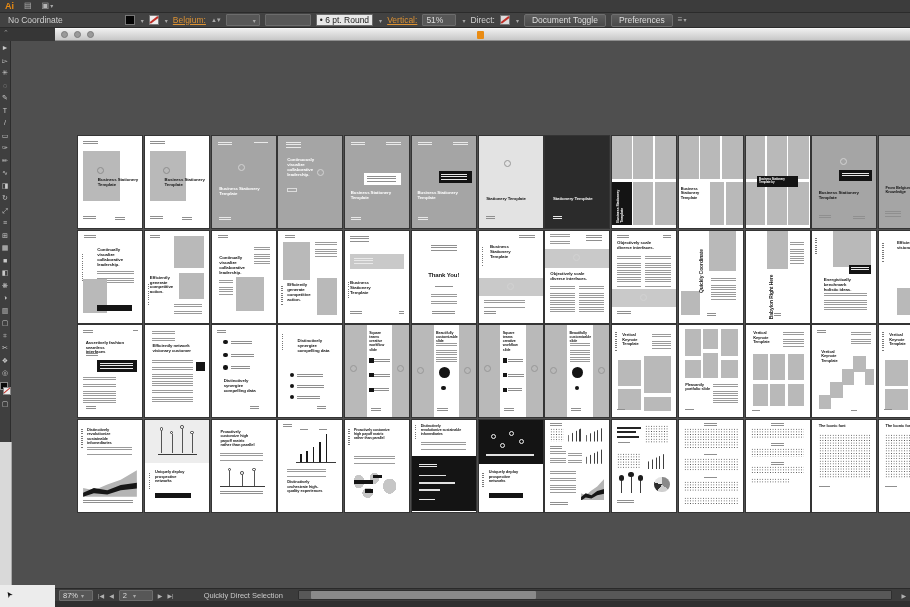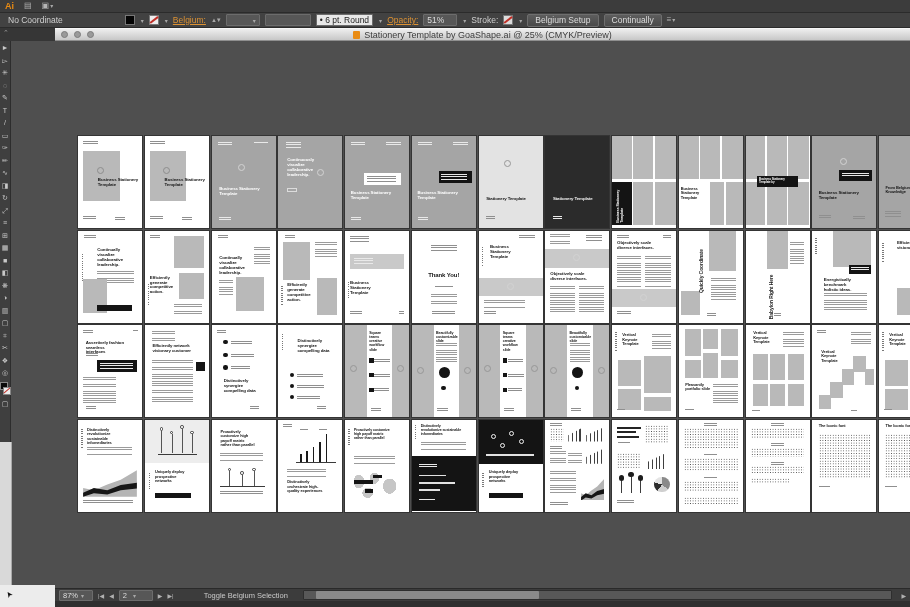--- a/index.html
+++ b/index.html
@@ -106,39 +106,39 @@
   <span class="amber">Belgium:</span>
   <span class="stepper">▲▼</span>
   <span class="fld">
       <span class="caret" style="margin-left:auto">▾</span>
     </span>
   <span class="fld wide"></span>
   <span class="fld lite">
       <span>• 6 pt. Round</span>
     </span>
     <span class="caret">▾</span>
-  <span class="amber">Opacity:</span>
+  <span class="amber">Vertical:</span>
   <span class="fld">
       <span>51%</span>
     </span>
     <span class="caret">▾</span>
-  <span>Stroke:</span>
+  <span>Direct:</span>
   <span class="swatch sw-stroke" style="background:#dcdcdc"></span>
     <span class="caret">▾</span>
-  <span class="btn">Belgium Setup</span>
-  <span class="btn">Continually</span>
+  <span class="btn">Document Toggle</span>
+  <span class="btn">Preferences</span>
   <span class="appbar-ic"><span>≡</span><span class="caret">▾</span></span>
 </div>
 
 <div id="dock-notch"><span>⌃</span></div>
 <div id="titlebar">
   <span class="tl"></span>
   <span class="tl"></span>
   <span class="tl"></span>
-  <span id="title-text"><span id="doc-ic"></span><span>Stationery Template by GoaShape.ai @ 25% (CMYK/Preview)</span></span>
+  <span id="title-text"><span id="doc-ic"></span></span>
 </div>
 
 <div id="workspace">
   <div id="tools">
       <span class="tool">►</span>
       <span class="tool">▻</span>
       <span class="tool">✳</span>
       <span class="tool">◌</span>
       <span class="tool">✎</span>
       <span class="tool">T</span>
@@ -636,20 +636,20 @@
       </span>
     <span class="navic">|◀</span>
     <span class="navic">◀</span>
     <span class="fld">
         <span>2</span>
         <span class="caret" style="margin-left:6px">▾</span>
       </span>
     <span class="navic">▶</span>
     <span class="navic">▶|</span>
     <span style="width:20px"></span>
-    <span>Toggle Belgium Selection</span>
+    <span>Quickly Direct Selection</span>
     <span id="sb-track">
         <span id="sb-thumb"></span>
       </span>
     <span class="navic" style="margin-right:4px">▶</span>
   </div>
   <div id="winedge"></div>
 </div>
 
 </body></html>

